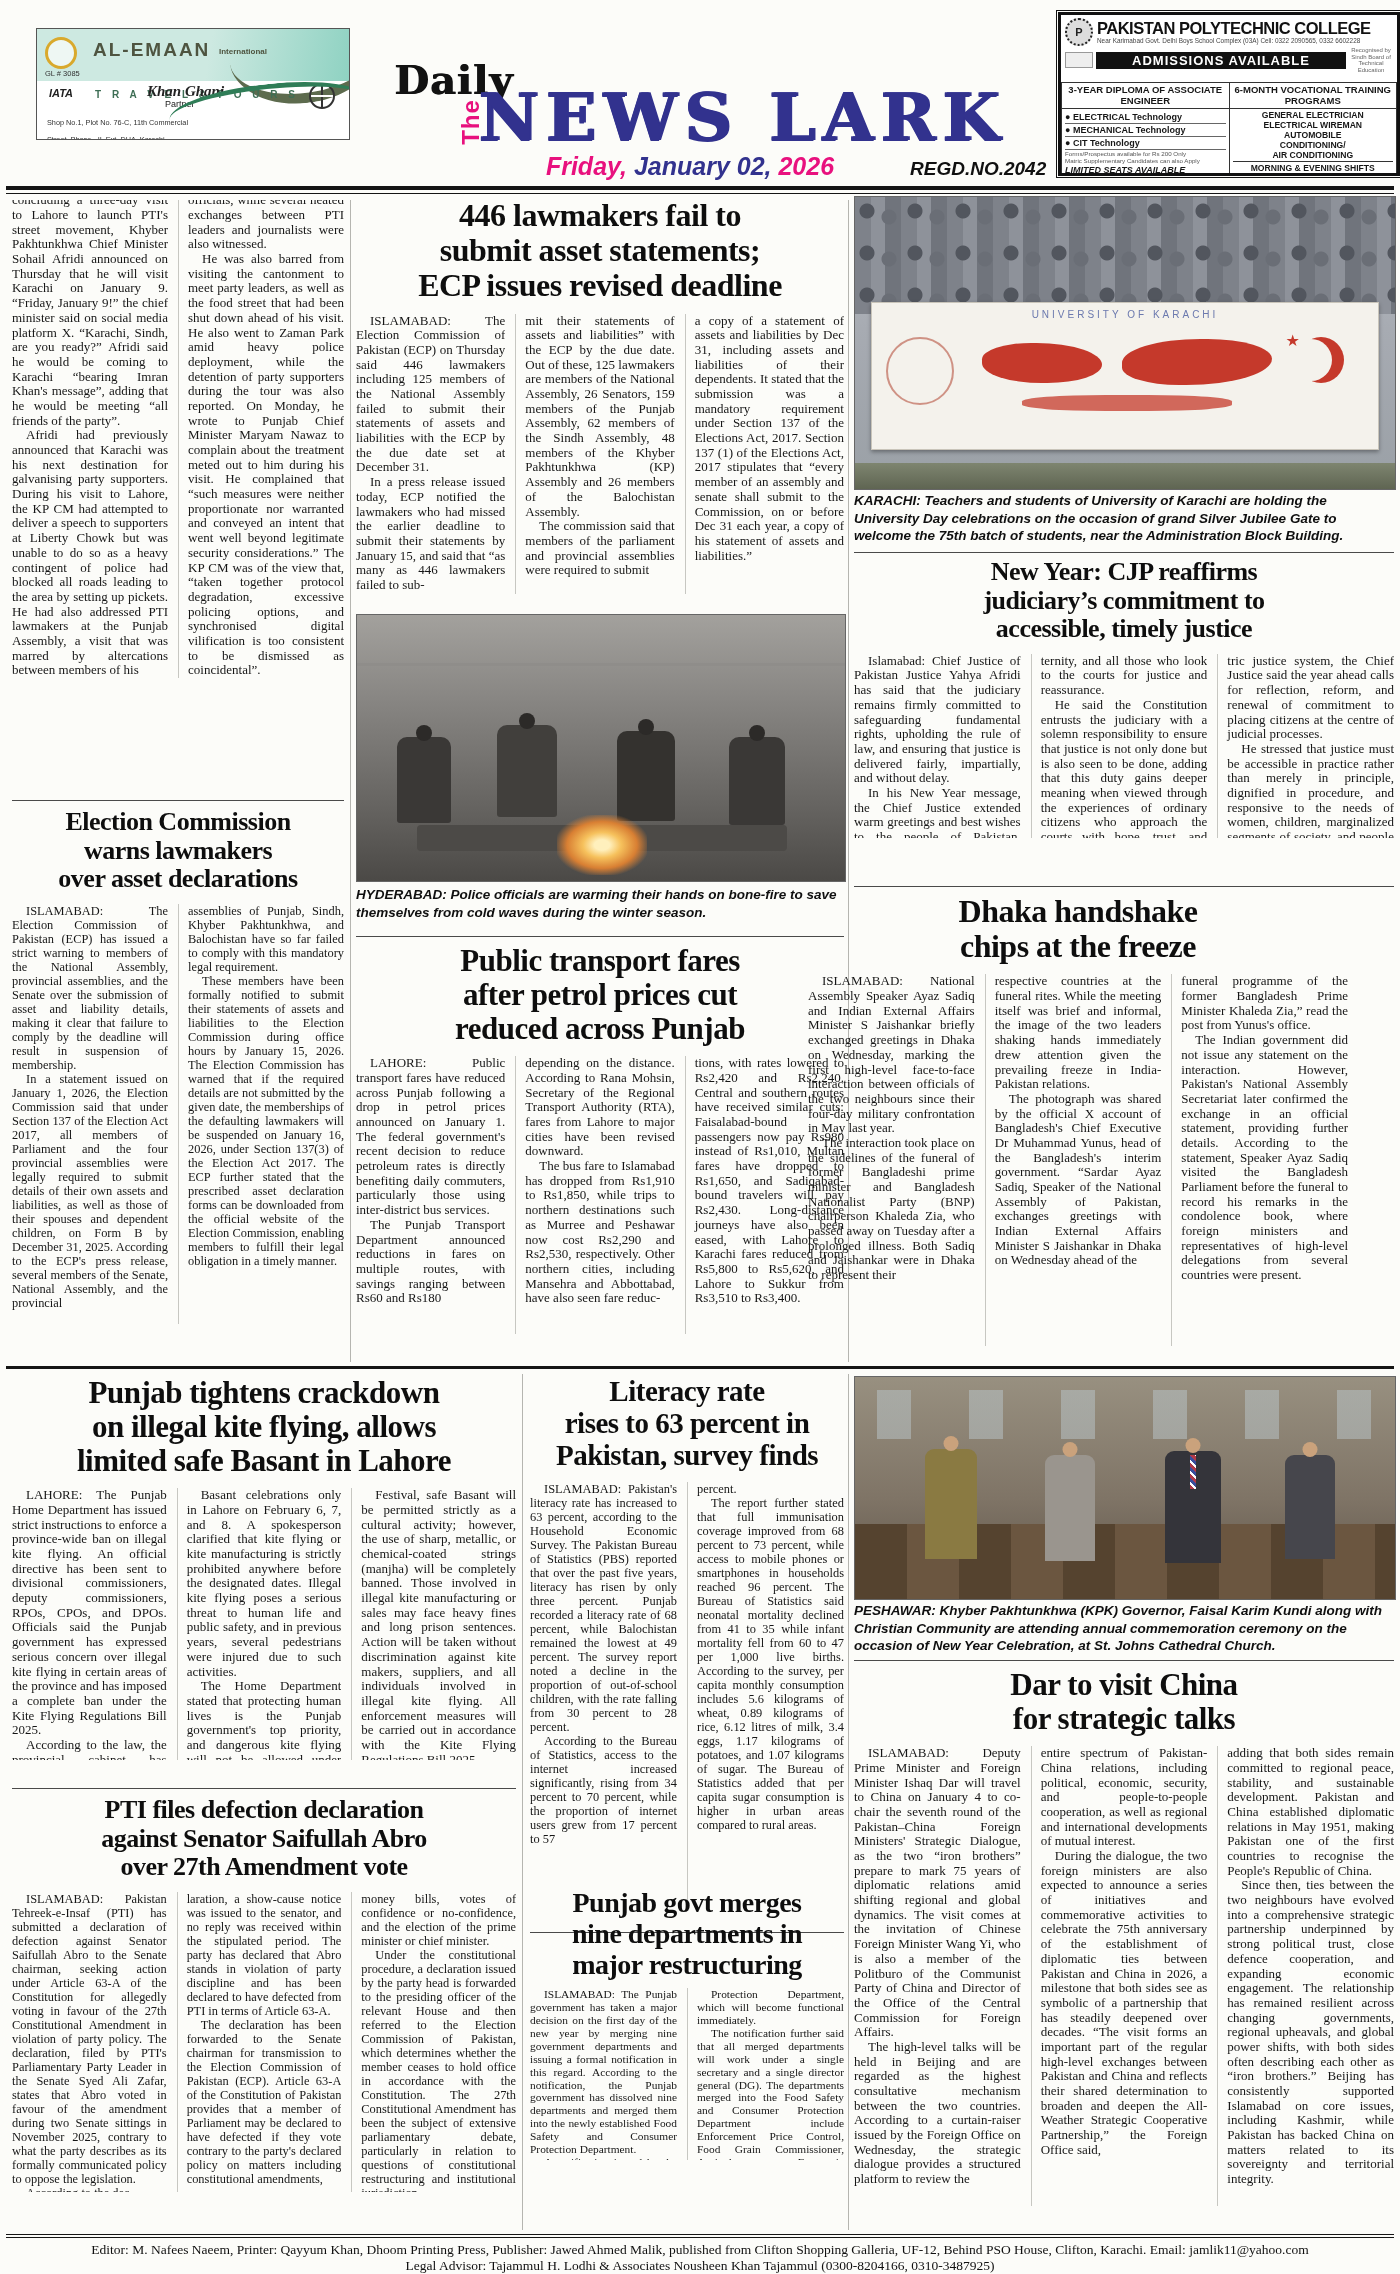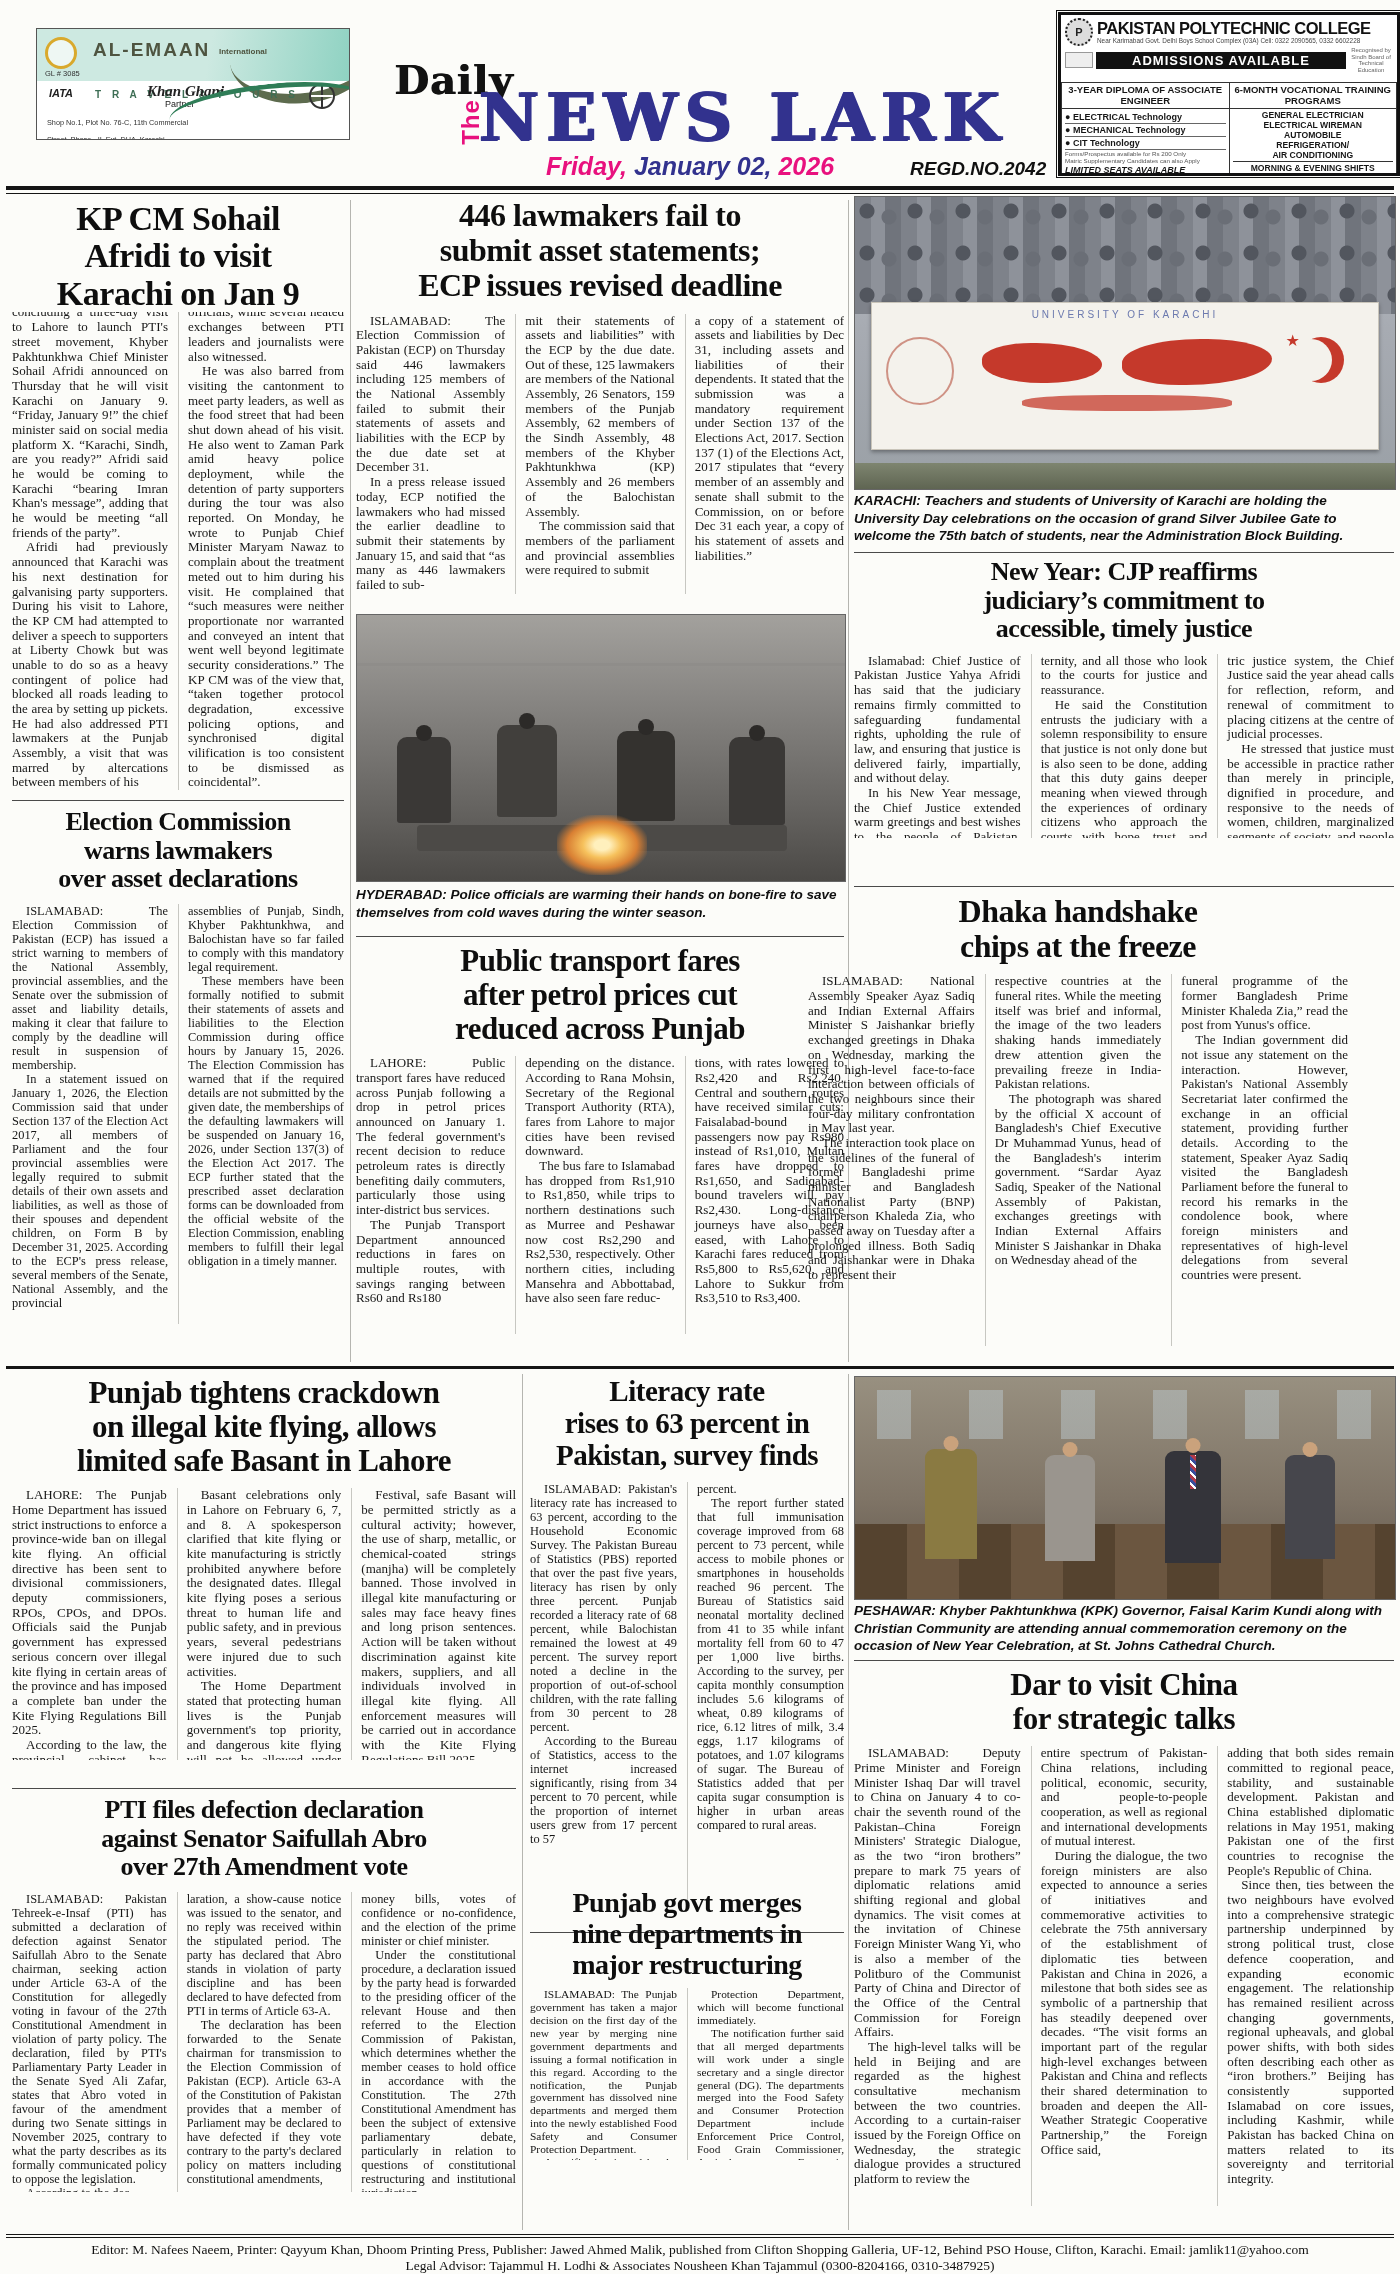--- a/index.html
+++ b/index.html
@@ -168,43 +168,38 @@
           <div class="item"><span>● </span><span>CIT  Technology</span></div>
           <div class="tiny">Forms/Prospectus available for Rs 200 Only</div>
           <div class="tiny">Matric Supplementary Candidates can also Apply</div>
           <div class="seats">LIMITED SEATS AVAILABLE</div>
         </td>
         <td>
           <div class="vlines">
                 <p>GENERAL ELECTRICIAN</p>
                 <p>ELECTRICAL WIREMAN</p>
                 <p>AUTOMOBILE</p>
-                <p>REFRIGERATION/</p>
+                <p>CONDITIONING/</p>
                 <p>AIR CONDITIONING</p>
               </div>
           <div class="shift">MORNING &amp; EVENING SHIFTS</div>
           <div class="tiny" style="text-align:center;">Forms available from 09:00 am to 06:00 pm</div>
         </td>
       </tr>
     </tbody>
       </table>
   </div>
 
   <div class="hrule-thick" style="left:6px;top:186px;width:1388px;"></div>
   <div class="hrule-thin" style="left:6px;top:193px;width:1388px;"></div>
 
   <div class="vrule" style="left:350px;top:200px;height:1162px;"></div>
   <div class="vrule" style="left:848px;top:200px;height:1162px;"></div>
 
   <section class="abs" style="left:12px;top:200px;width:332px;">
-    <h2 class="hl s34">
-        <p>KP CM Sohail</p>
-        <p>Afridi to visit</p>
-        <p>Karachi on Jan 9</p>
-      </h2>
     <div class="cols" style="height:478px;align-items:flex-end;">
       <div class="col">
           <p>PESHAWAR: Days after concluding a three-day visit to Lahore to launch PTI's street movement, Khyber Pakhtunkhwa Chief Minister Sohail Afridi announced on Thursday that he will visit Karachi on January 9. “Friday, January 9!” the chief minister said on social media platform X. “Karachi, Sindh, are you ready?” Afridi said he would be coming to Karachi “bearing Imran Khan's message”, adding that he would be meeting “all friends of the party”.</p>
           <p>Afridi had previously announced that Karachi was his next destination for galvanising party supporters. During his visit to Lahore, the KP CM had attempted to deliver a speech to supporters at Liberty Chowk but was unable to do so as a heavy contingent of police had blocked all roads leading to the area by setting up pickets. He had also addressed PTI lawmakers at the Punjab Assembly, a visit that was marred by altercations between members of his</p>
         </div>
       <div class="col">
           <p class="cont">entourage and security officials, while several heated exchanges between PTI leaders and journalists were also witnessed.</p>
           <p>He was also barred from visiting the cantonment to meet party leaders, as well as the food street that had been shut down ahead of his visit. He also went to Zaman Park amid heavy police deployment, while the detention of party supporters during the tour was also reported. On Monday, he wrote to Punjab Chief Minister Maryam Nawaz to complain about the treatment meted out to him during his visit. He complained that “such measures were neither proportionate nor warranted and conveyed an intent that went well beyond legitimate security considerations.” The KP CM was of the view that, “taken together protocol degradation, excessive policing options, and synchronised digital vilification is too consistent to be dismissed as coincidental”.</p>
         </div>
     </div>

